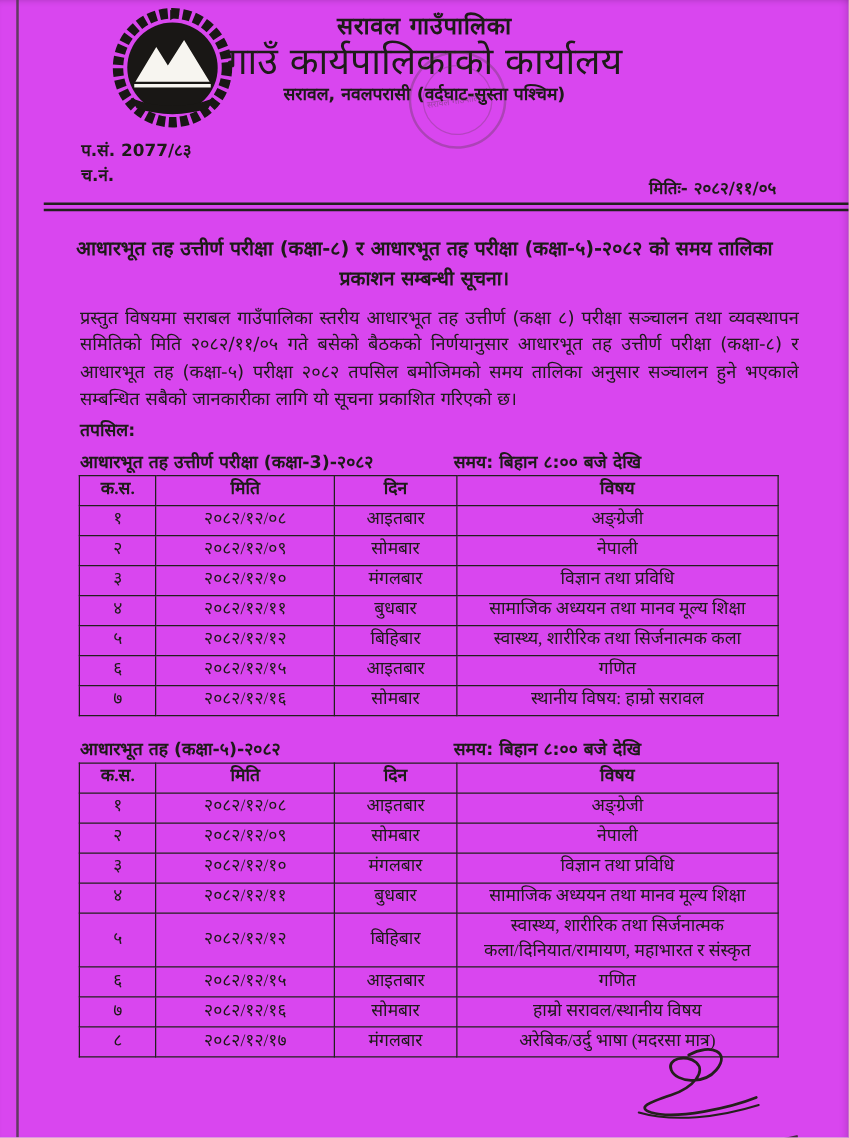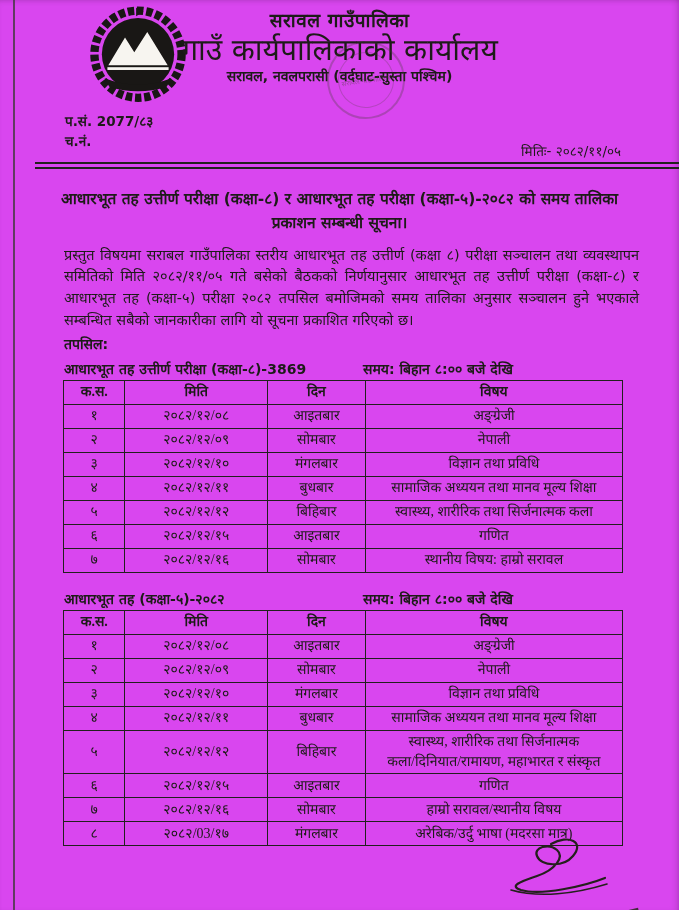--- a/index.html
+++ b/index.html
@@ -19,21 +19,21 @@
   .addr{font-size:14px;font-weight:bold;line-height:1.45;}
   .round-stamp{
     position:absolute;left:327px;top:34px;width:74px;height:74px;border-radius:50%;
     border:2px solid rgba(70,62,52,.30);display:flex;align-items:center;justify-content:center;
     transform:rotate(-8deg);pointer-events:none;
   }
   .round-stamp .inner{width:54px;height:54px;border-radius:50%;border:1px solid rgba(70,62,52,.25);
     font-size:7px;color:rgba(70,62,52,.4);display:flex;align-items:center;justify-content:center;text-align:center;}
   
   .ref-block{padding-left:65px;margin-top:4px;font-size:13.5px;font-weight:bold;line-height:1.5;position:relative;}
-  .date-line{position:absolute;right:58px;top:30px;font-size:13.5px;font-weight:normal;}
+  .date-line{position:absolute;right:58px;top:30px;font-size:13.5px;font-weight:bold;}
   .dbl-rule{margin:10px 0 0 35px;border-top:2.5px solid #22201d;border-bottom:2px solid #22201d;height:3px;}
   
   .notice-title{margin-top:18px;text-align:center;font-weight:bold;font-size:15.5px;line-height:1.55;padding:0 52px;}
   .body-par{margin:10px 40px 0 64px;font-size:14.5px;line-height:1.5;text-align:justify;}
   .tapasil{margin:2px 0 0 64px;font-size:14px;font-weight:bold;}
   .sec-caption{margin:6px 40px 2px 64px;font-size:14px;font-weight:bold;display:flex;}
   .sec-caption .cap{width:52%;}
   .sec-caption .time{width:48%;}
   
   table.sched{border-collapse:collapse;margin-left:63px;width:560px;font-size:14px;font-family:Liberation Serif, serif;}
@@ -89,21 +89,21 @@
   <div class="notice-title">
     <span>आधारभूत तह उत्तीर्ण परीक्षा (कक्षा-८) र आधारभूत तह परीक्षा (कक्षा-५)-२०८२ को समय तालिका</span><br>
     <span>प्रकाशन सम्बन्धी सूचना।</span>
   </div>
 
   <p class="body-par">प्रस्तुत विषयमा सराबल गाउँपालिका स्तरीय आधारभूत तह उत्तीर्ण (कक्षा ८) परीक्षा सञ्चालन तथा व्यवस्थापन समितिको मिति २०८२/११/०५ गते बसेको बैठकको निर्णयानुसार आधारभूत तह उत्तीर्ण परीक्षा (कक्षा-८) र आधारभूत तह (कक्षा-५) परीक्षा २०८२ तपसिल बमोजिमको समय तालिका अनुसार सञ्चालन हुने भएकाले सम्बन्धित सबैको जानकारीका लागि यो सूचना प्रकाशित गरिएको छ।</p>
 
   <div class="tapasil">तपसिल:</div>
 
   <div class="sec-caption">
-    <div class="cap">आधारभूत तह उत्तीर्ण परीक्षा (कक्षा-८)-3869</div>
+    <div class="cap">आधारभूत तह उत्तीर्ण परीक्षा (कक्षा-3)-२०८२</div>
     <div class="time">समय: बिहान ८:०० बजे देखि</div>
   </div>
 
   <table class="sched">
     <colgroup>
         <col class="c1">
         <col class="c2">
         <col class="c3">
         <col class="c4">
       </colgroup>
@@ -218,21 +218,21 @@
           <td>गणित</td>
         </tr>
     <tr>
           <td>७</td>
           <td>२०८२/१२/१६</td>
           <td>सोमबार</td>
           <td>हाम्रो सरावल/स्थानीय विषय</td>
         </tr>
     <tr>
           <td>८</td>
-          <td>२०८२/03/१७</td>
+          <td>२०८२/१२/१७</td>
           <td>मंगलबार</td>
           <td>अरेबिक/उर्दु भाषा (मदरसा मात्र)</td>
         </tr>
   </tbody>
     </table>
 
   <div class="sig-area">
     <div class="sig-inner">
       <svg class="sig-svg" width="130" height="62" viewBox="0 0 130 62">
         <path d="M62 10 C 80 0, 96 8, 84 22 C 74 34, 52 32, 48 22 C 44 13, 60 9, 68 16 C 76 23, 66 36, 48 42 C 30 48, 20 52, 32 56 C 52 62, 96 52, 116 44" stroke="#24201c" stroke-width="2.2" fill="none" stroke-linecap="round"></path>

